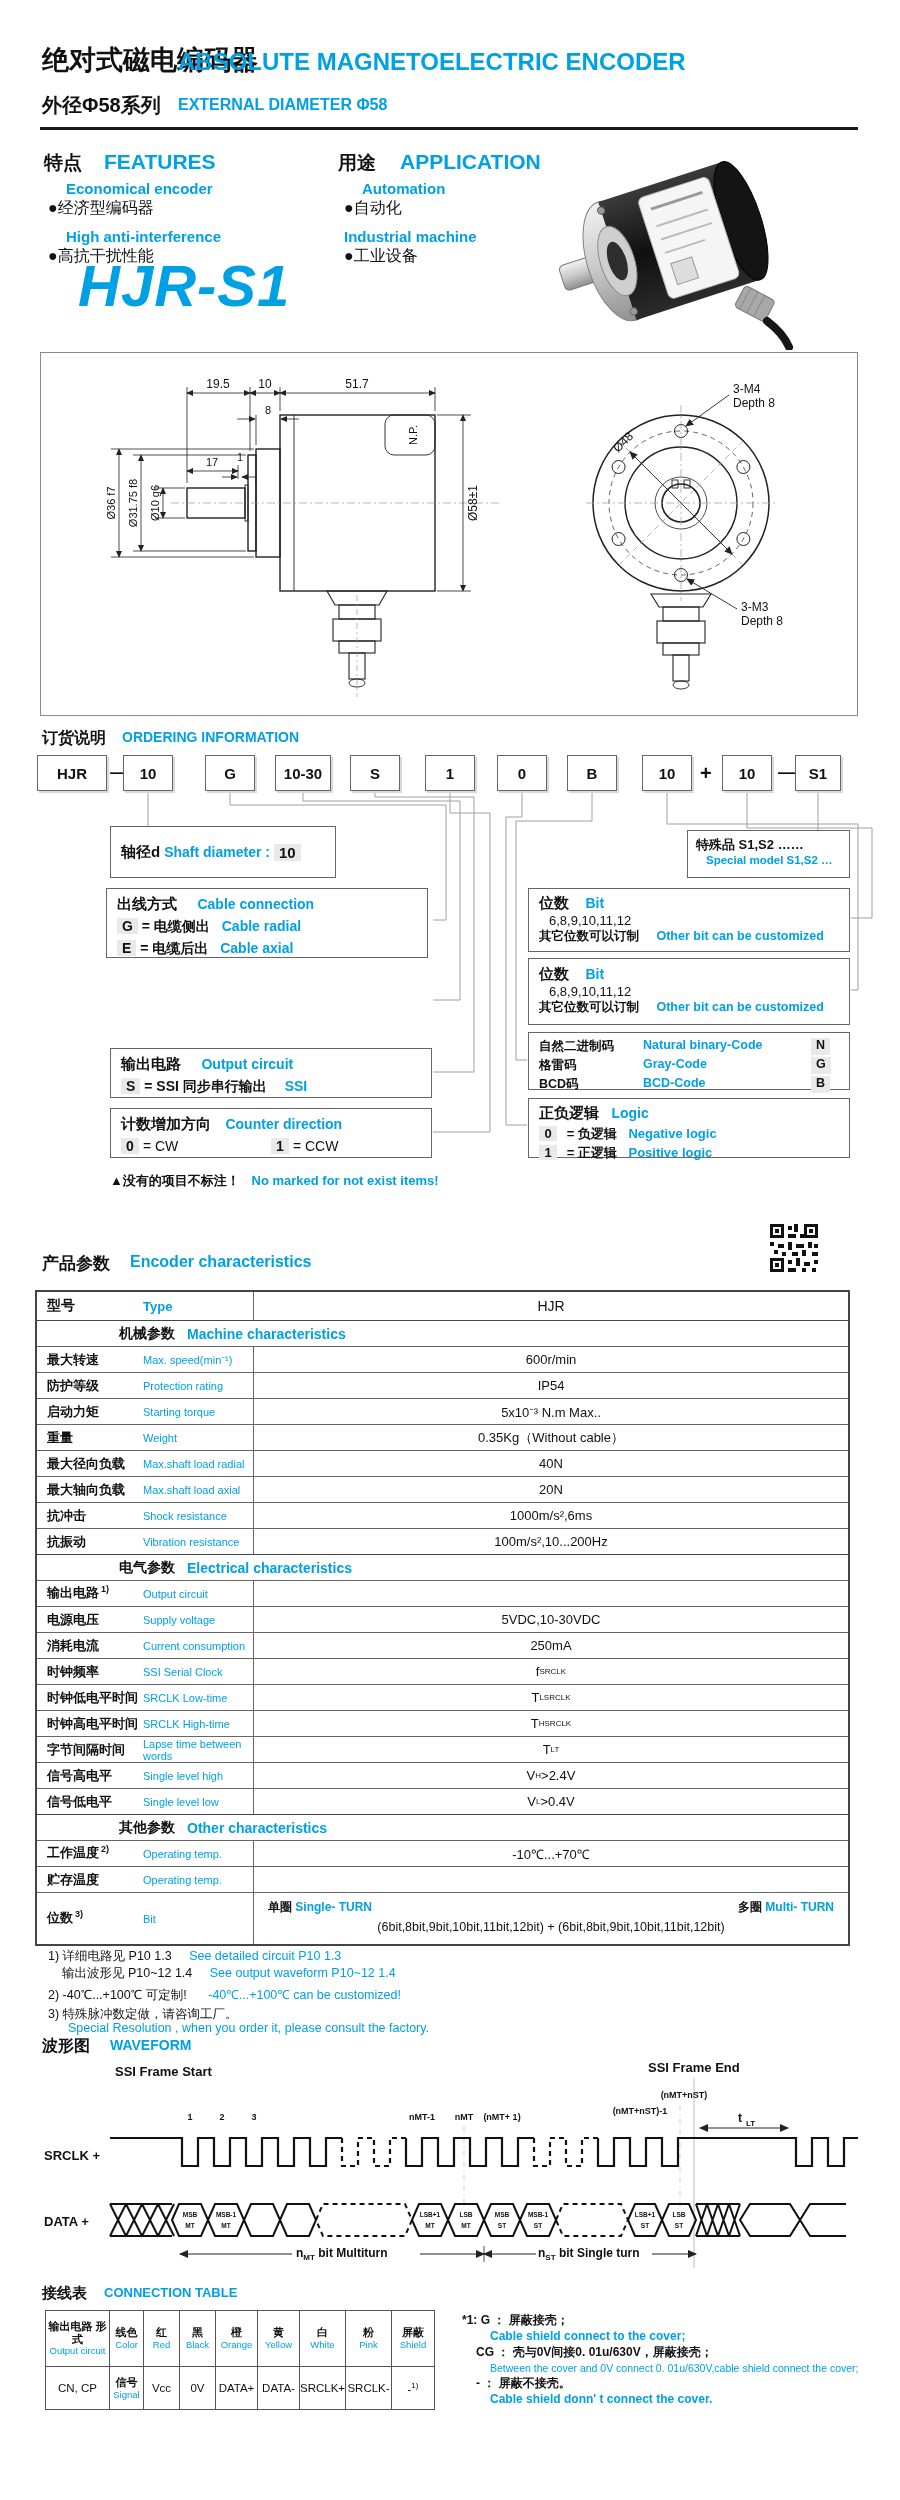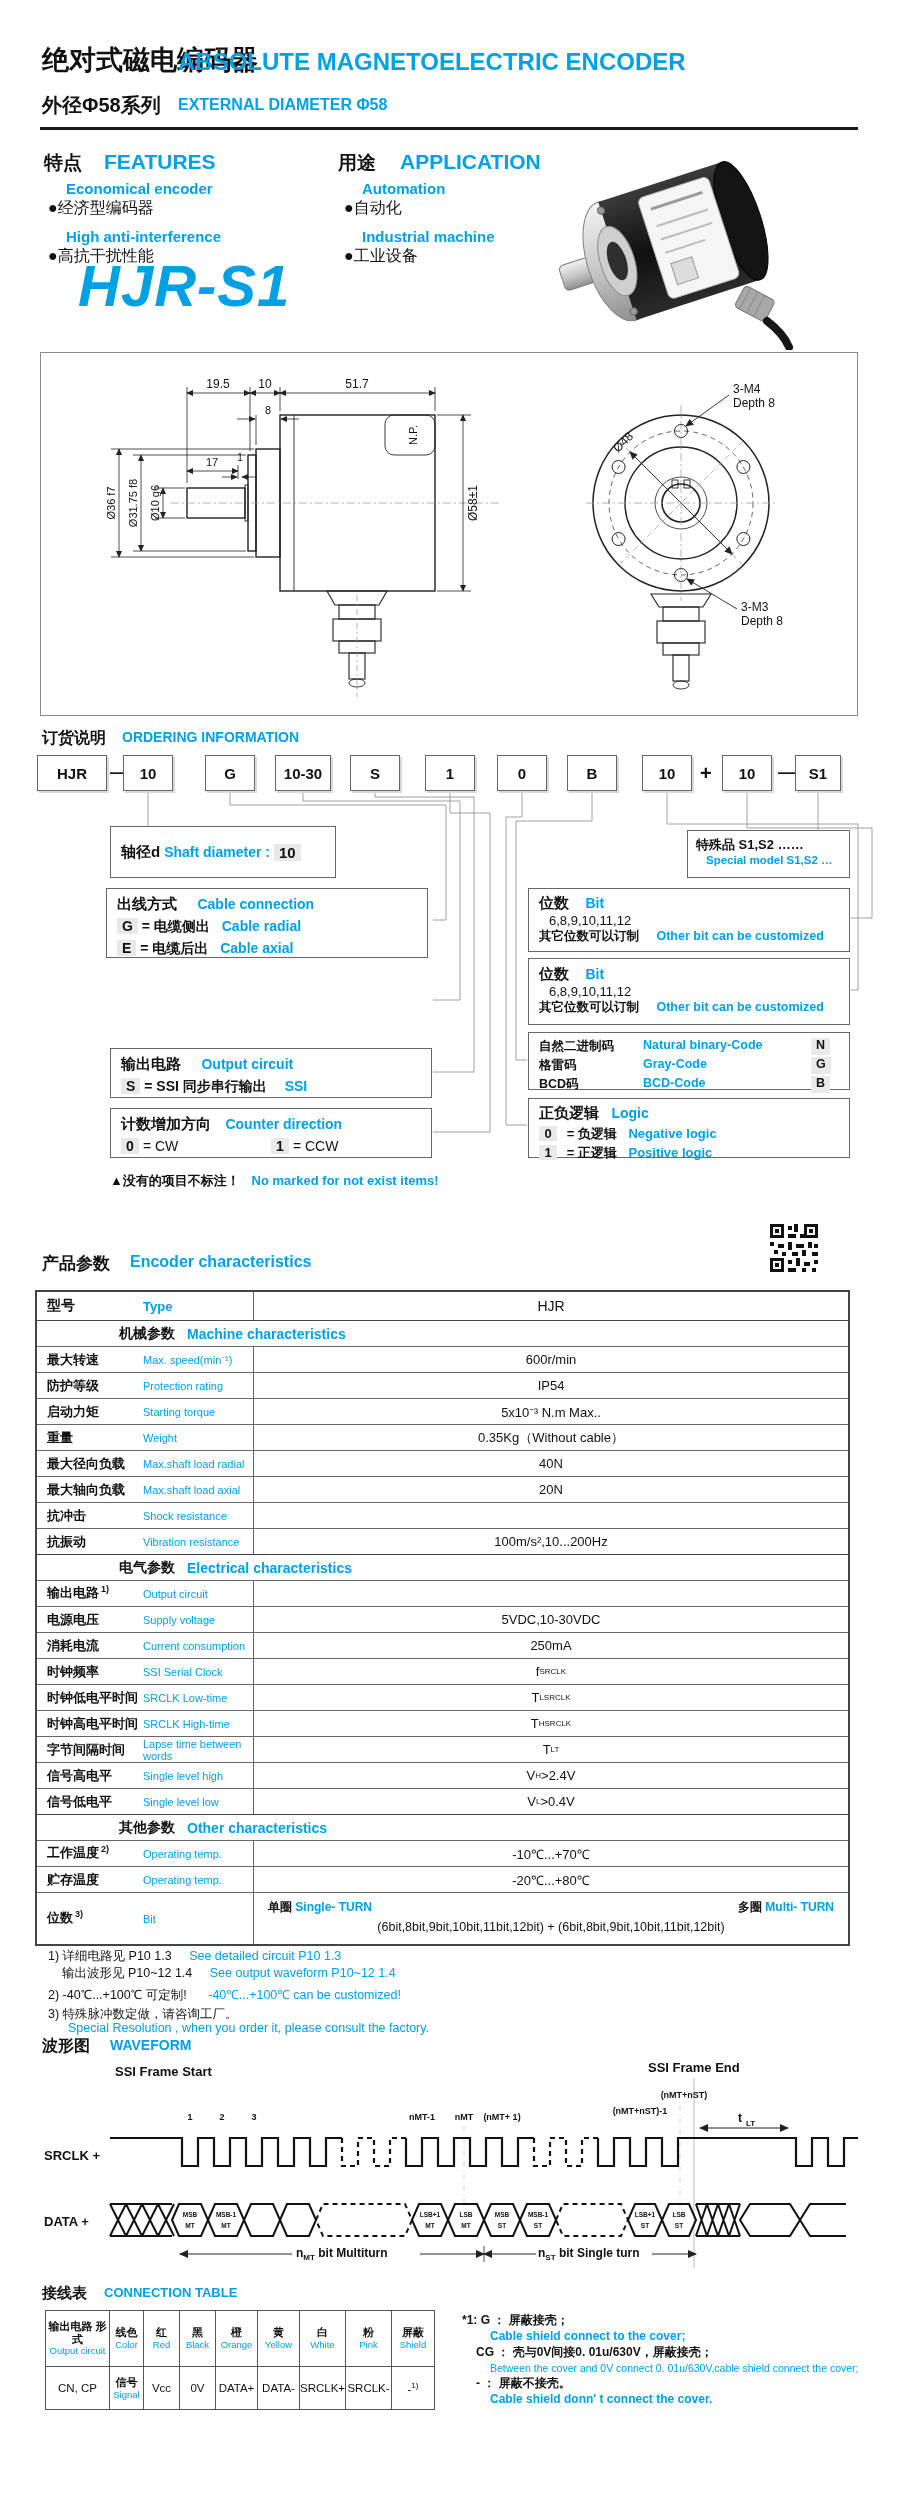--- a/index.html
+++ b/index.html
@@ -70,21 +70,21 @@
   <div class="abs b bk" style="left:338px; top:150px; font-size:19px;">用途</div>
   <div class="abs b cy" style="left:400px; top:150px; font-size:21px;">APPLICATION</div>
 
   <div class="abs b cy" style="left:66px; top:180px; font-size:15px;">Economical encoder</div>
   <div class="abs bk" style="left:48px; top:198px; font-size:16px;">●经济型编码器</div>
   <div class="abs b cy" style="left:66px; top:228px; font-size:15px;">High anti-interference</div>
   <div class="abs bk" style="left:48px; top:246px; font-size:16px;">●高抗干扰性能</div>
 
   <div class="abs b cy" style="left:362px; top:180px; font-size:15px;">Automation</div>
   <div class="abs bk" style="left:344px; top:198px; font-size:16px;">●自动化</div>
-  <div class="abs b cy" style="left:362px; top:228px; font-size:15px;">Industrial machine</div>
+  <div class="abs b cy" style="left:344px; top:228px; font-size:15px;">Industrial machine</div>
   <div class="abs bk" style="left:344px; top:246px; font-size:16px;">●工业设备</div>
 
   <div class="abs b it cy" style="left:78px; top:252px; font-size:58px; letter-spacing:1px;">HJR-S1</div>
 
   <div class="abs" style="left:545px; top:145px; width:250px; height:205px;">
     <svg width="250" height="205" viewBox="0 0 250 205">
       <defs>
         <linearGradient id="metal" x1="0" y1="0" x2="0" y2="1">
           <stop offset="0" stop-color="#f2f2f2"></stop>
             <stop offset="0.5" stop-color="#c9c9c9"></stop>
@@ -451,20 +451,21 @@
           <span class="cn">最大轴向负载</span>
           <span class="en">Max.shaft load axial</span>
         </div>
         <div class="tv">20N</div>
       </div>
     <div class="trow">
         <div class="tl">
           <span class="cn">抗冲击</span>
           <span class="en">Shock resistance</span>
         </div>
+        <div class="tv">1000m/s²,6ms</div>
       </div>
     <div class="trow">
         <div class="tl">
           <span class="cn">抗振动</span>
           <span class="en">Vibration resistance</span>
         </div>
         <div class="tv">100m/s²,10...200Hz</div>
       </div>
     <div class="tsec">
       <span class="cn">电气参数</span>
@@ -565,21 +566,20 @@
           <span class="cn"><span>工作温度</span><span class="fnsup">2)</span></span>
           <span class="en">Operating temp.</span>
         </div>
         <div class="tv">-10℃...+70℃</div>
       </div>
     <div class="trow">
         <div class="tl">
           <span class="cn">贮存温度</span>
           <span class="en">Operating temp.</span>
         </div>
-        <div class="tv">-20℃...+80℃</div>
       </div>
     <div class="trow bitrow">
       <div class="tl">
           <span class="cn"><span>位数</span><span class="fnsup">3)</span></span>
           <span class="en">Bit</span>
         </div>
       <div class="tv" style="position:relative; display:block;">
         <span class="abs" style="left:14px; top:6px; font-size:12px;"><span class="bk b">单圈</span> <span class="cy b">Single- TURN</span></span>
         <span class="abs" style="right:14px; top:6px; font-size:12px;"><span class="bk b">多圈</span> <span class="cy b">Multi- TURN</span></span>
         <span class="abs" style="left:0; right:0; top:27px; text-align:center; font-size:12.5px;">(6bit,8bit,9bit,10bit,11bit,12bit) + (6bit,8bit,9bit,10bit,11bit,12bit)</span>

